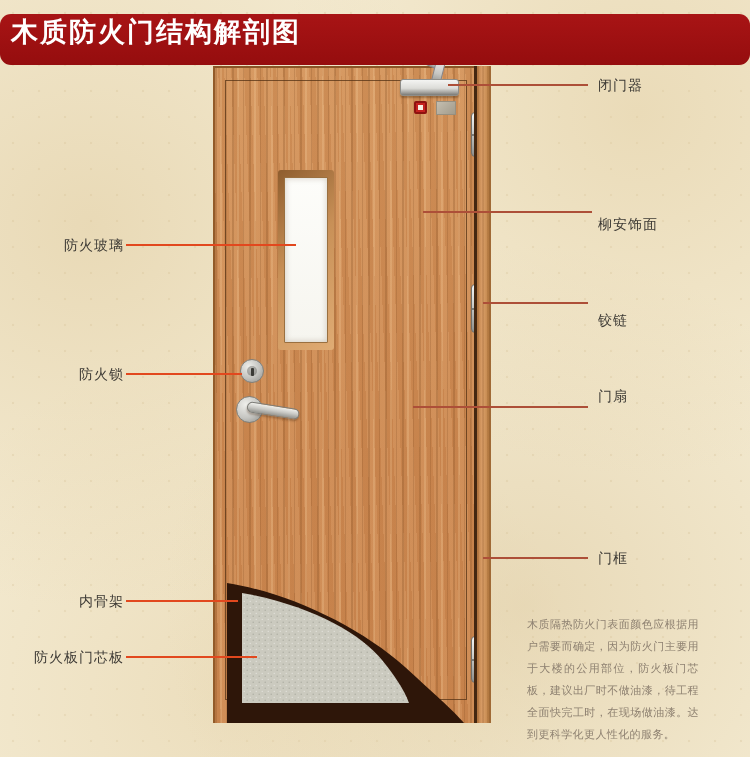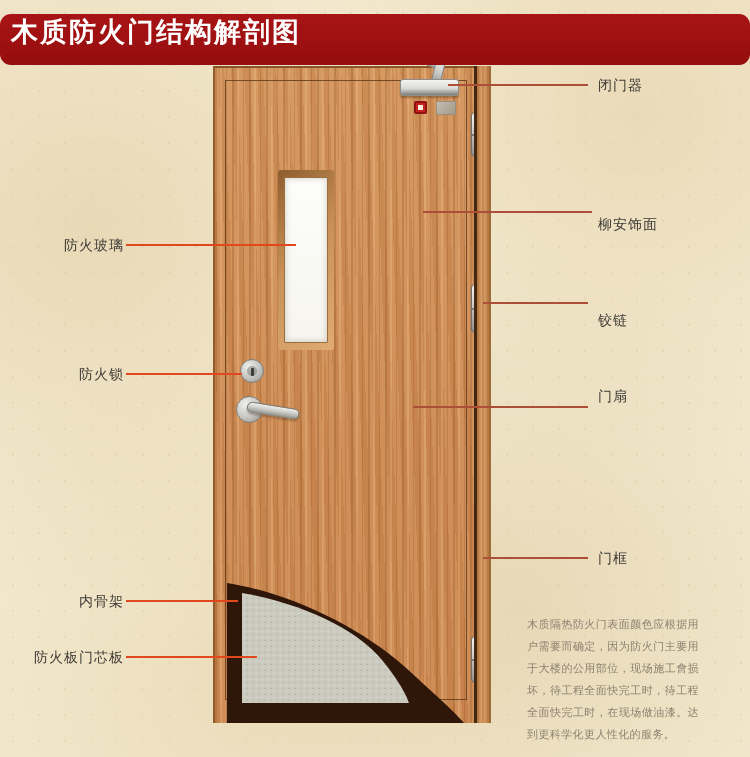--- a/index.html
+++ b/index.html
@@ -205,19 +205,19 @@
   <div class="cl-label lft" style="top:364px;">防火锁</div>
   <div class="cl-label lft" style="top:591px;">内骨架</div>
   <div class="cl-label lft" style="top:647px;">防火板门芯板</div>
 
   <div class="cl-label rgt" style="top:75px;">闭门器</div>
   <div class="cl-label rgt" style="top:202px;margin-top:12px;">柳安饰面</div>
   <div class="cl-label rgt" style="top:310px;">铰链</div>
   <div class="cl-label rgt" style="top:386px;">门扇</div>
   <div class="cl-label rgt" style="top:548px;">门框</div>
 
-  <div class="description">木质隔热防火门表面颜色应根据用户需要而确定，因为防火门主要用于大楼的公用部位，现场施工會损坏，待工程全面快完工时，待工程全面快完工时，在现场做油漆。达到更科学化更人性化的服务。</div>
+  <div class="description">木质隔热防火门表面颜色应根据用户需要而确定，因为防火门主要用于大楼的公用部位，防火板门芯板，建议出厂时不做油漆，待工程全面快完工时，在现场做油漆。达到更科学化更人性化的服务。</div>
 
   <div class="banner">
     <div class="title">木质防火门结构解剖图</div>
   </div>
 
 </div>
 
 </body></html>

